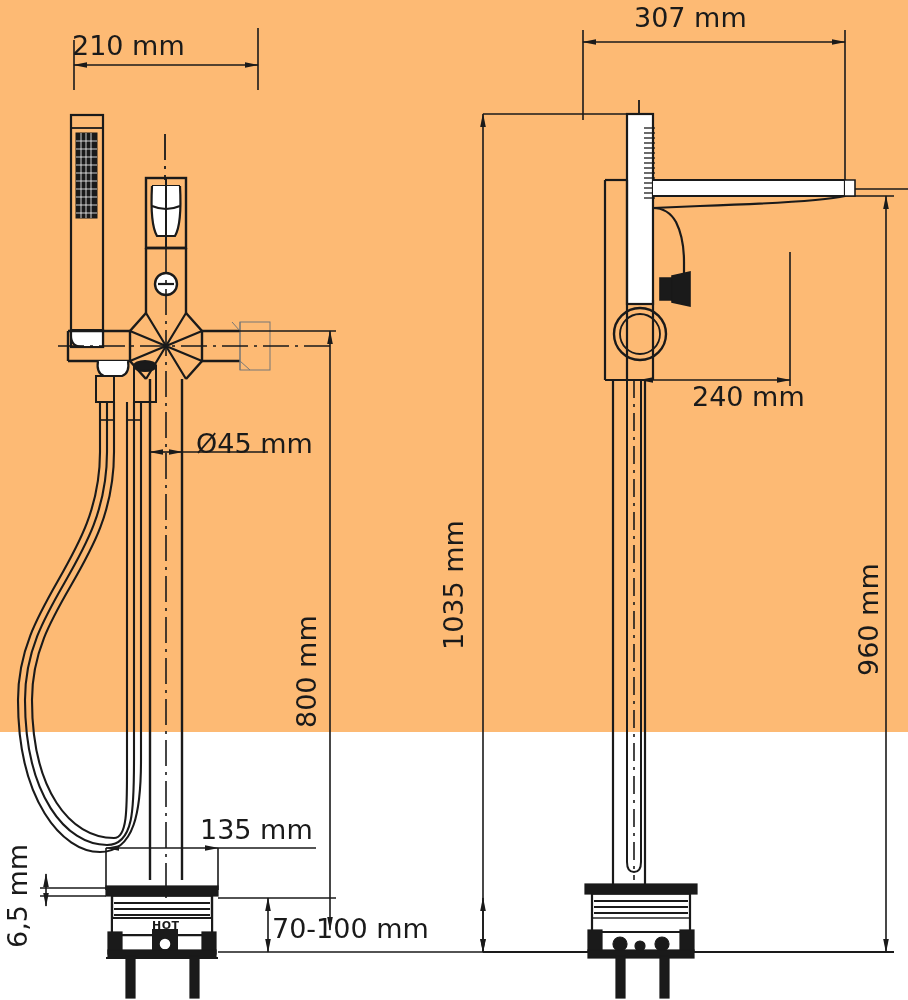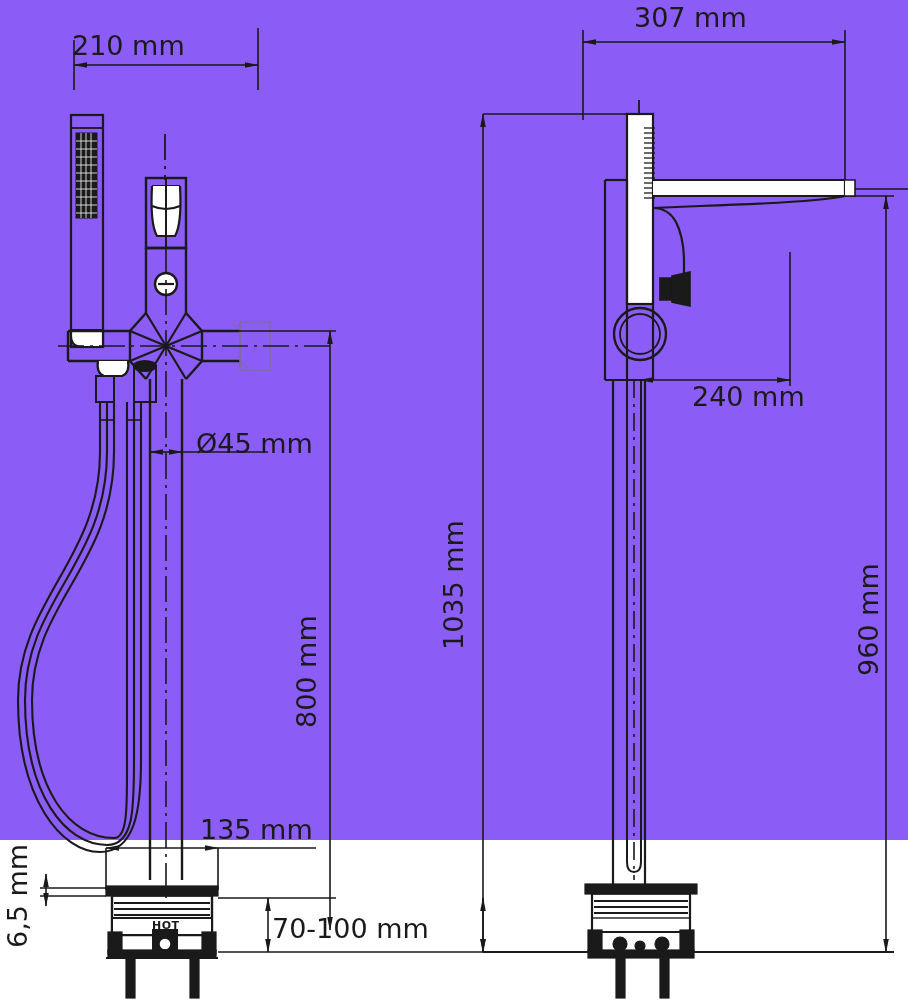--- a/index.html
+++ b/index.html
@@ -2,21 +2,21 @@
 <html><head>
 <meta charset="utf-8">
 <style>
   html,body{margin:0;padding:0;background:#ffffff;}
   body{
     width:908px;height:1000px;
     font-family:"DejaVu Sans","Liberation Sans",sans-serif;
     color:#1a1a1a;
     overflow:hidden;
   }
-  #sheet{position:relative;width:908px;height:840px;background:#8b5cf6;}
+  #sheet{position:relative;width:908px;height:732px;background:#fdba74;}
   svg#drawing{position:absolute;left:0;top:0;width:908px;height:1000px;display:block;}
   .dimtext{
     font-family:"DejaVu Sans","Liberation Sans",sans-serif;
     font-size:27px;
     fill:#1a1a1a;
     letter-spacing:0px;
   }
   .hottext{
     font-family:"DejaVu Sans","Liberation Sans",sans-serif;
     font-size:11px;

